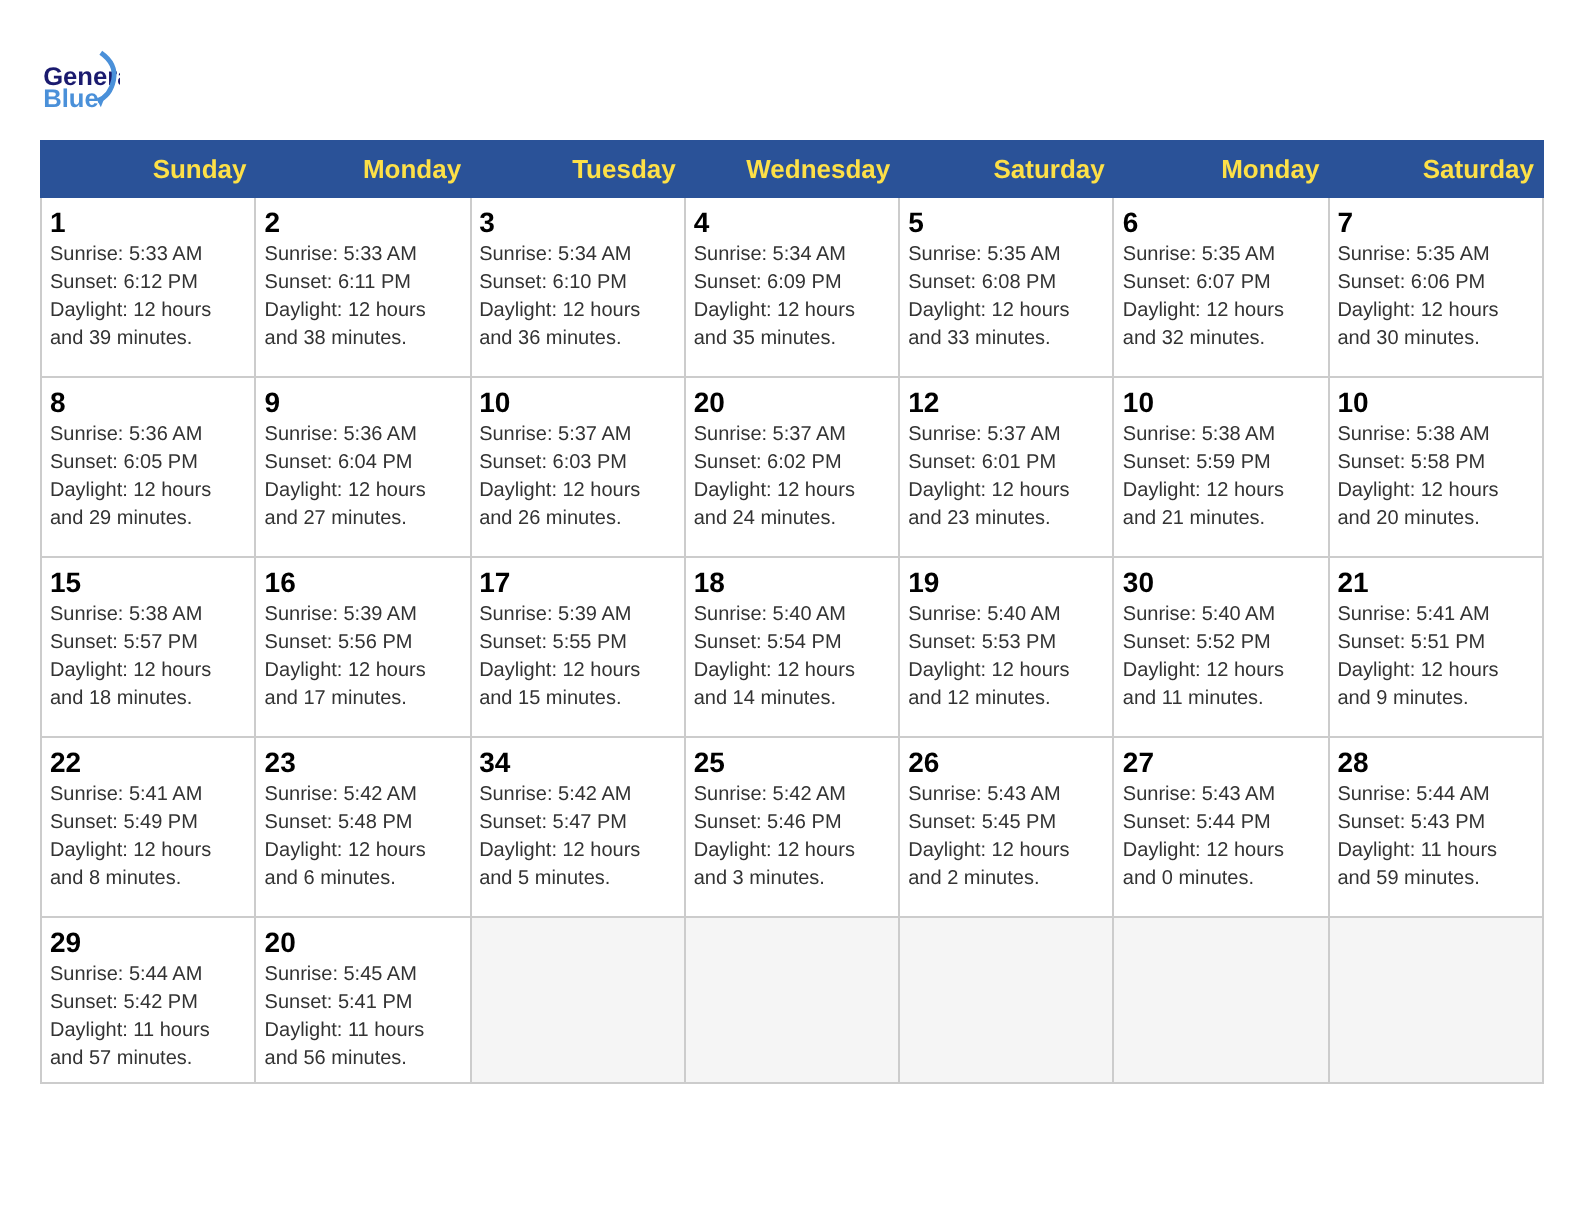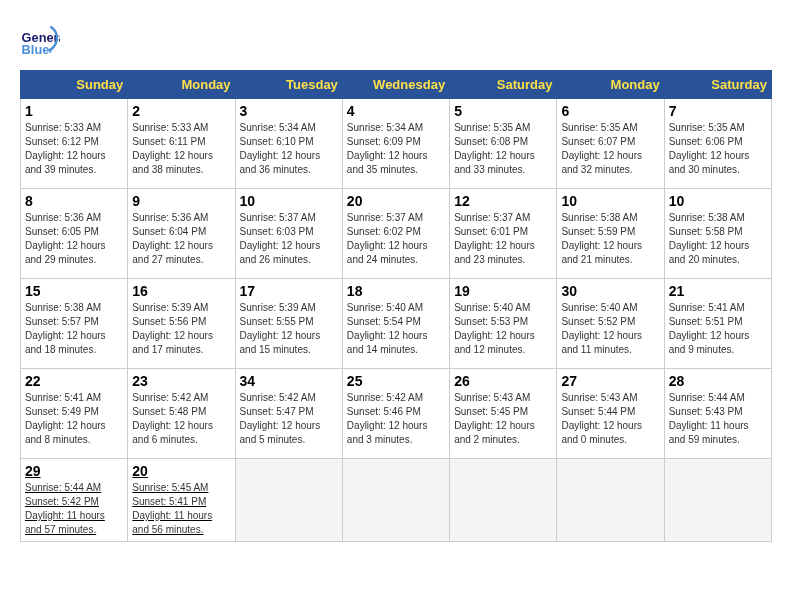--- a/index.html
+++ b/index.html
@@ -69,21 +69,20 @@
       display: block;
       margin-bottom: 2px;
     }
     .day-info {
       font-size: 10px;
       color: #333;
       line-height: 1.4;
     }
     tr:last-child td {
       height: 80px;
-      text-decoration: underline;
     }
   </style>
 </head>
 <body>
 
 <div class="header">
   <div class="logo">
     <svg class="logo-icon" viewBox="0 0 50 50">
       <text x="2" y="28" font-size="16" font-weight="bold" fill="#1a1a6e">General</text>
       <text x="2" y="42" font-size="16" font-weight="bold" fill="#4a90d9">Blue</text>

